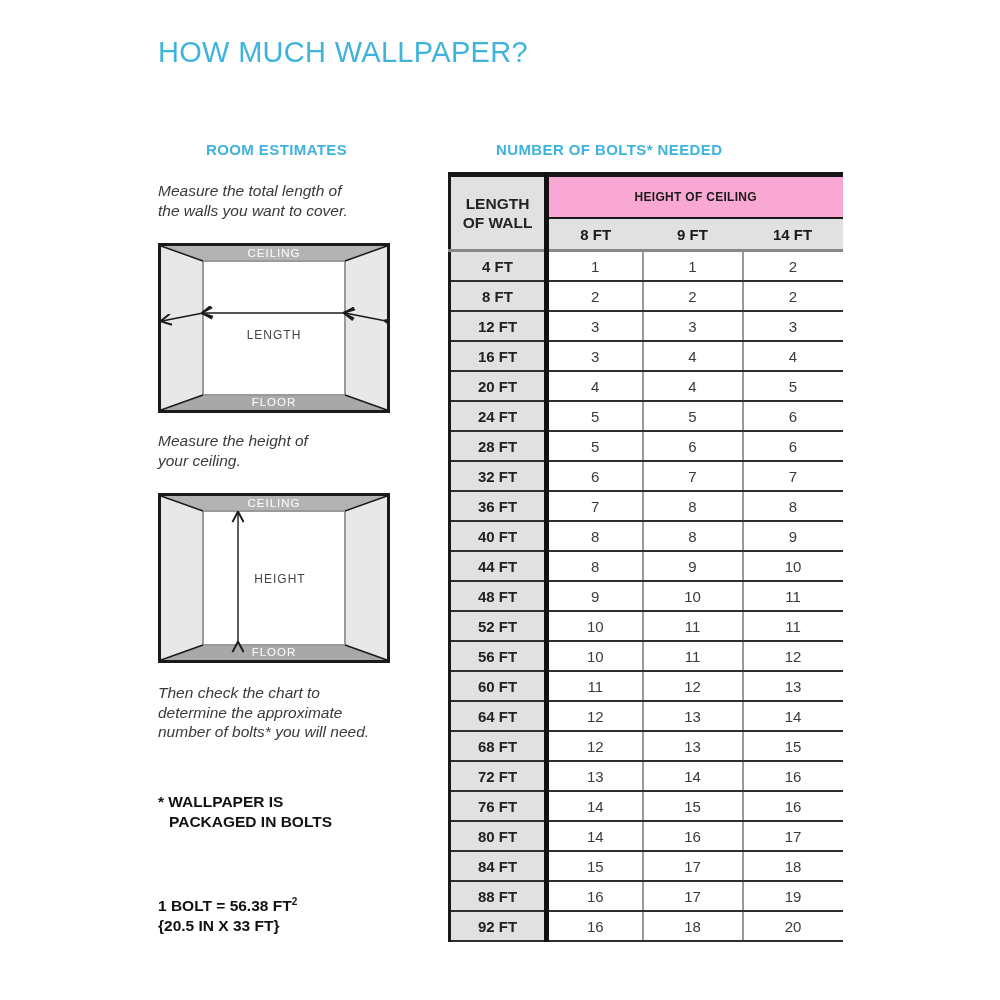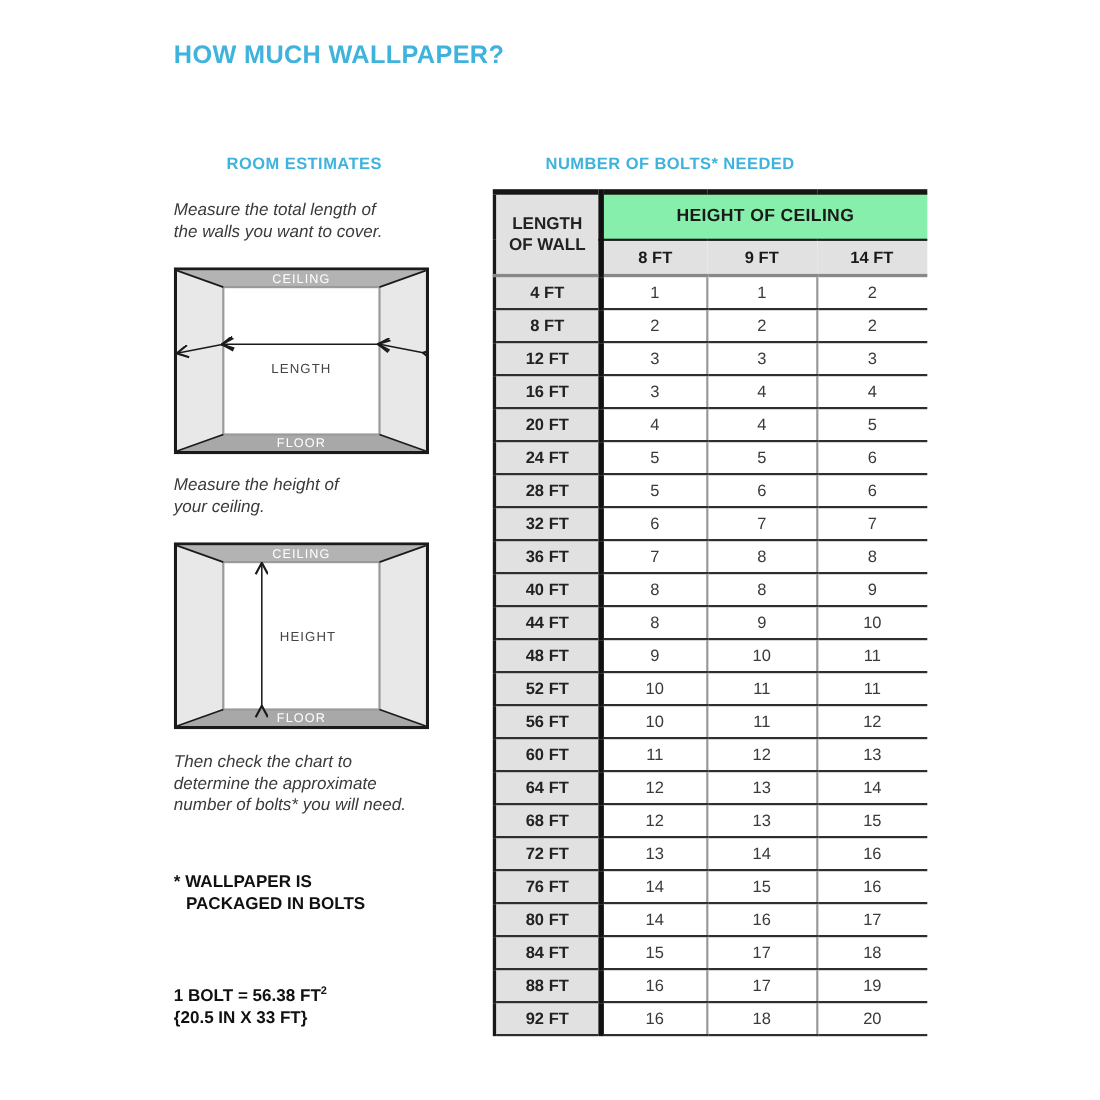--- a/index.html
+++ b/index.html
@@ -3,21 +3,21 @@
 <meta charset="utf-8">
 <style>
   html, body { margin:0; padding:0; }
   body {
     width:1000px; height:1000px; position:relative; background:#ffffff;
     font-family:"Liberation Sans","DejaVu Sans",sans-serif;
     -webkit-font-smoothing:antialiased;
   }
   .page-title {
     position:absolute; left:158px; top:36px;
-    font-size:23px; font-weight:bold; letter-spacing:0.3px; color:#3fb3dc;
+    font-size:29px; font-weight:normal; letter-spacing:0.3px; color:#3fb3dc;
   }
   .section-heading {
     position:absolute; font-size:15px; font-weight:bold; letter-spacing:0.4px; color:#3fb3dc;margin-left:48px;
   }
   #room-heading { left:158px; top:141px; }
   #table-heading { left:448px; top:141px; width:393px; text-align:left; }
   .step-text {
     position:absolute; left:158px; width:300px;
     font-size:15.5px; line-height:19.5px; color:#3a3a3a;font-style:italic;
   }
@@ -43,23 +43,23 @@
     font-size:15px; color:#3a3a3a;
   }
   .bolts-table td { padding:0; text-align:center; vertical-align:middle; }
   .corner-cell {
     width:97px; background:#e1e1e1;
     border-left:3px solid #1a1a1a; border-right:5px solid #111111;
     border-bottom:3px solid #888888;
     font-weight:bold; font-size:15.5px; line-height:19px; color:#222222;
   }
   .group-header {
-    background:#86efac; height:40px;
+    background:#f9a8d4; height:40px;
     border-bottom:2px solid #1a1a1a;
-    font-weight:bold; font-size:16px; color:#1a1a1a; letter-spacing:0.3px;
+    font-weight:bold; font-size:12px; color:#1a1a1a; letter-spacing:0.3px;
   }
   .sub-header {
     background:#e1e1e1; height:30px;
     border-bottom:3px solid #888888;
     font-weight:bold; font-size:15px; color:#1a1a1a;
   }
   .wall-cell {
     background:#e1e1e1; height:28px;
     border-left:3px solid #1a1a1a; border-right:5px solid #111111;
     border-bottom:2px solid #2e2e2e;

